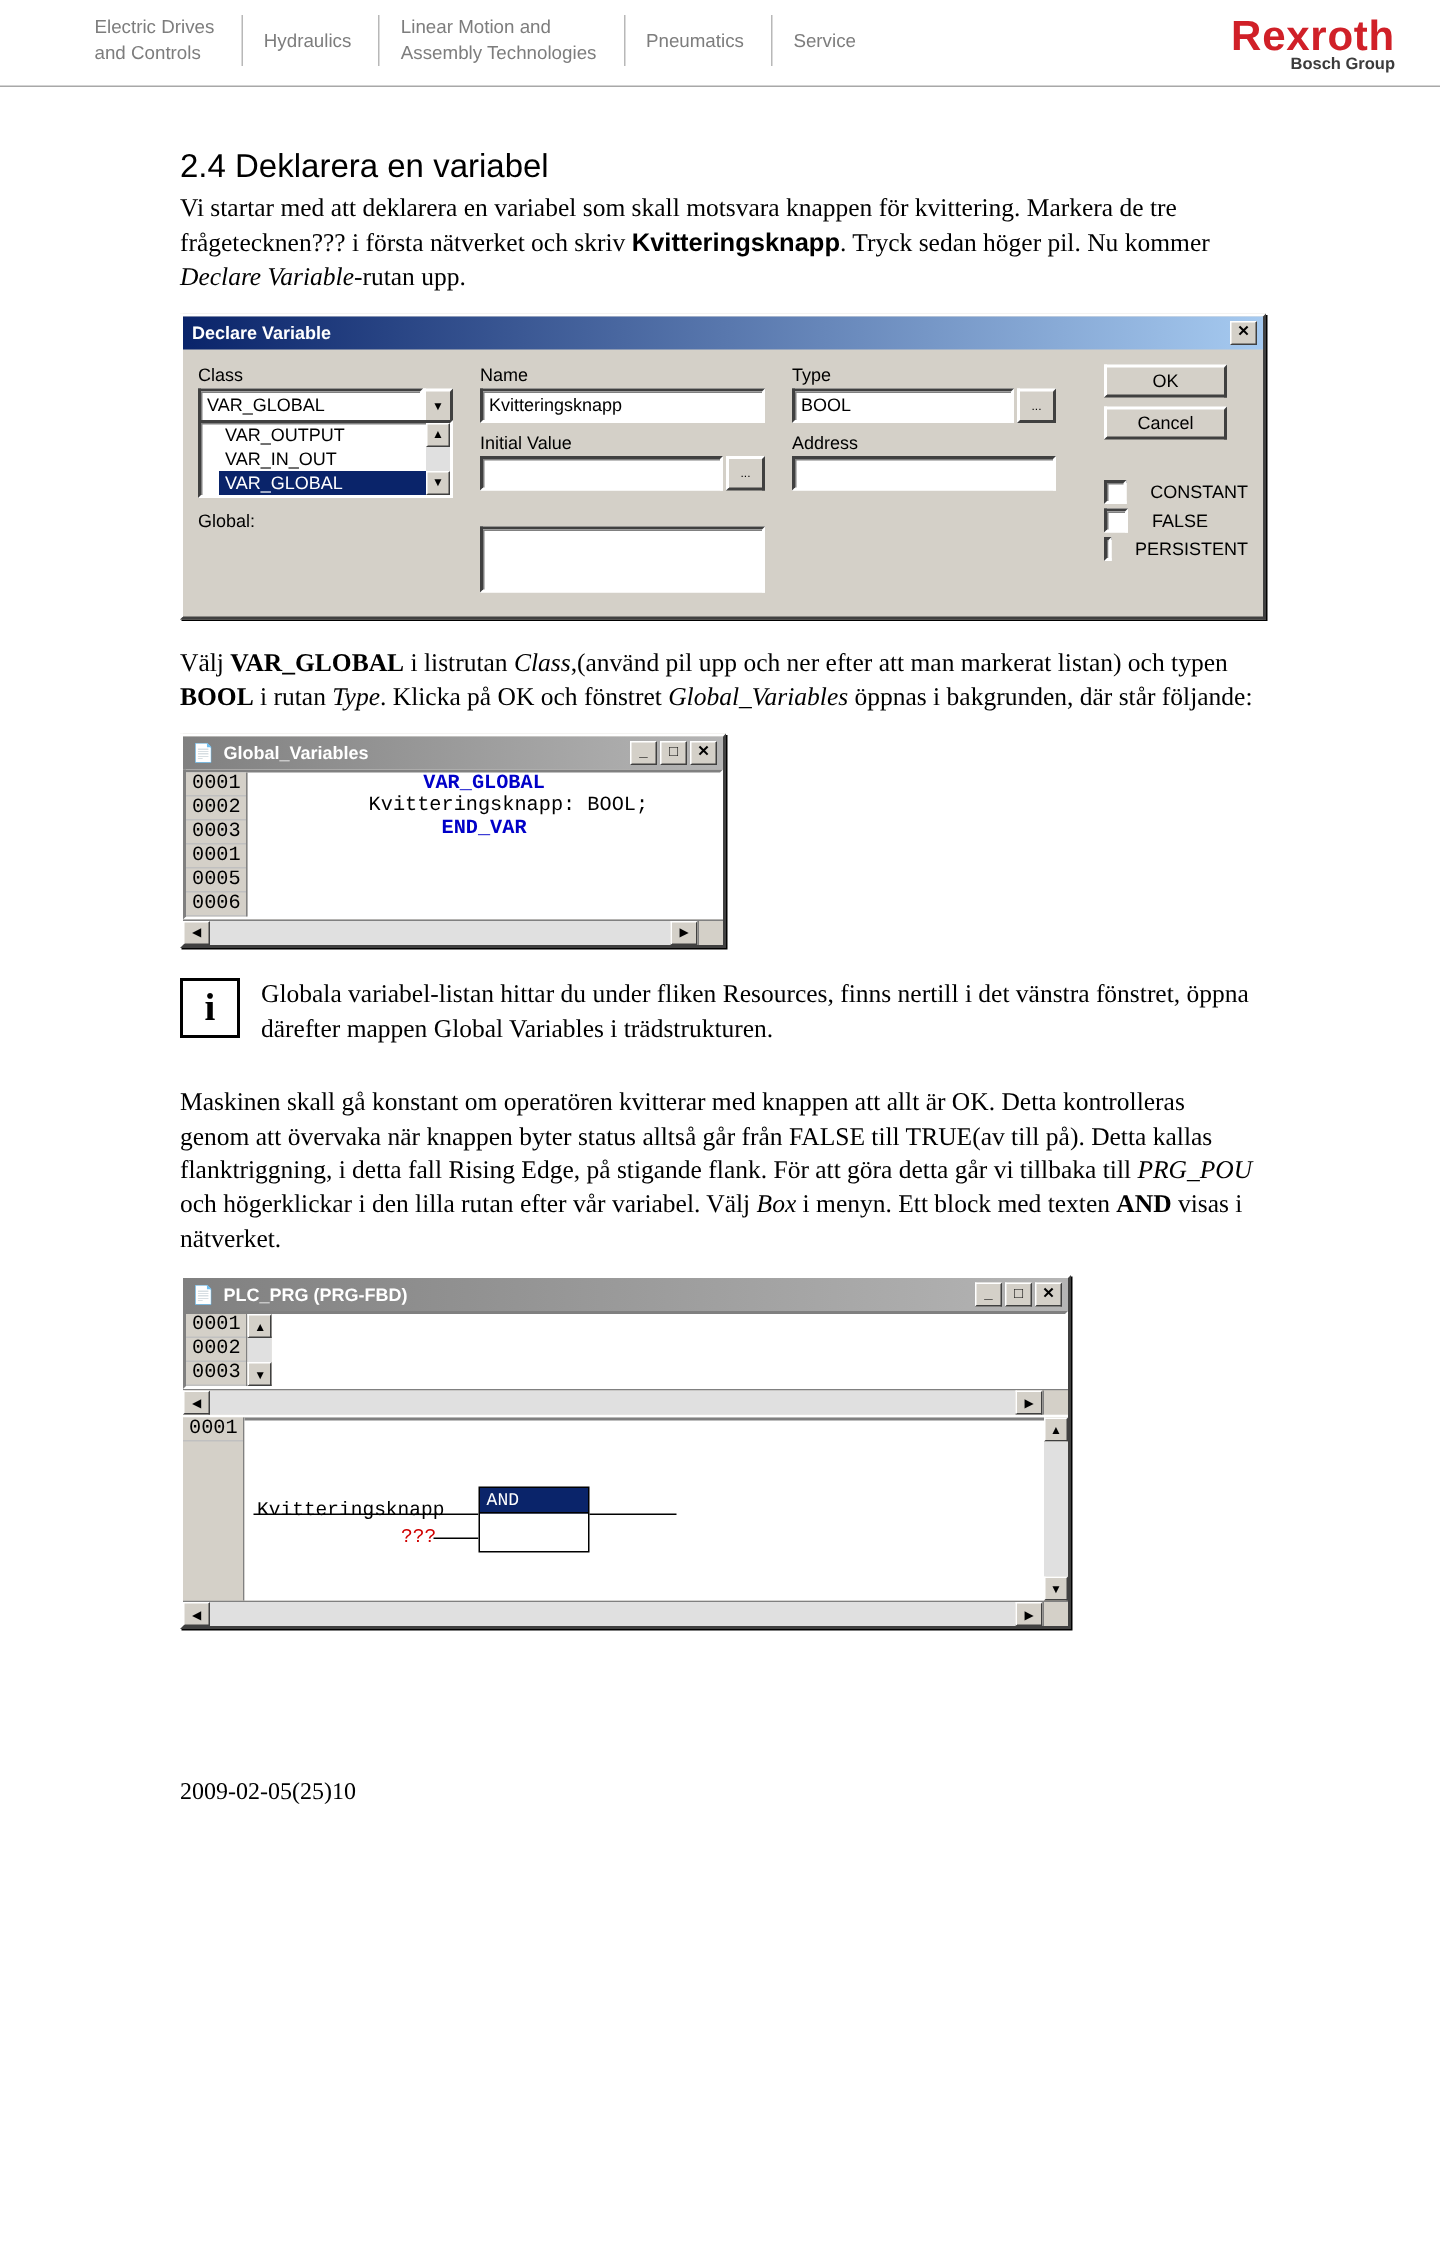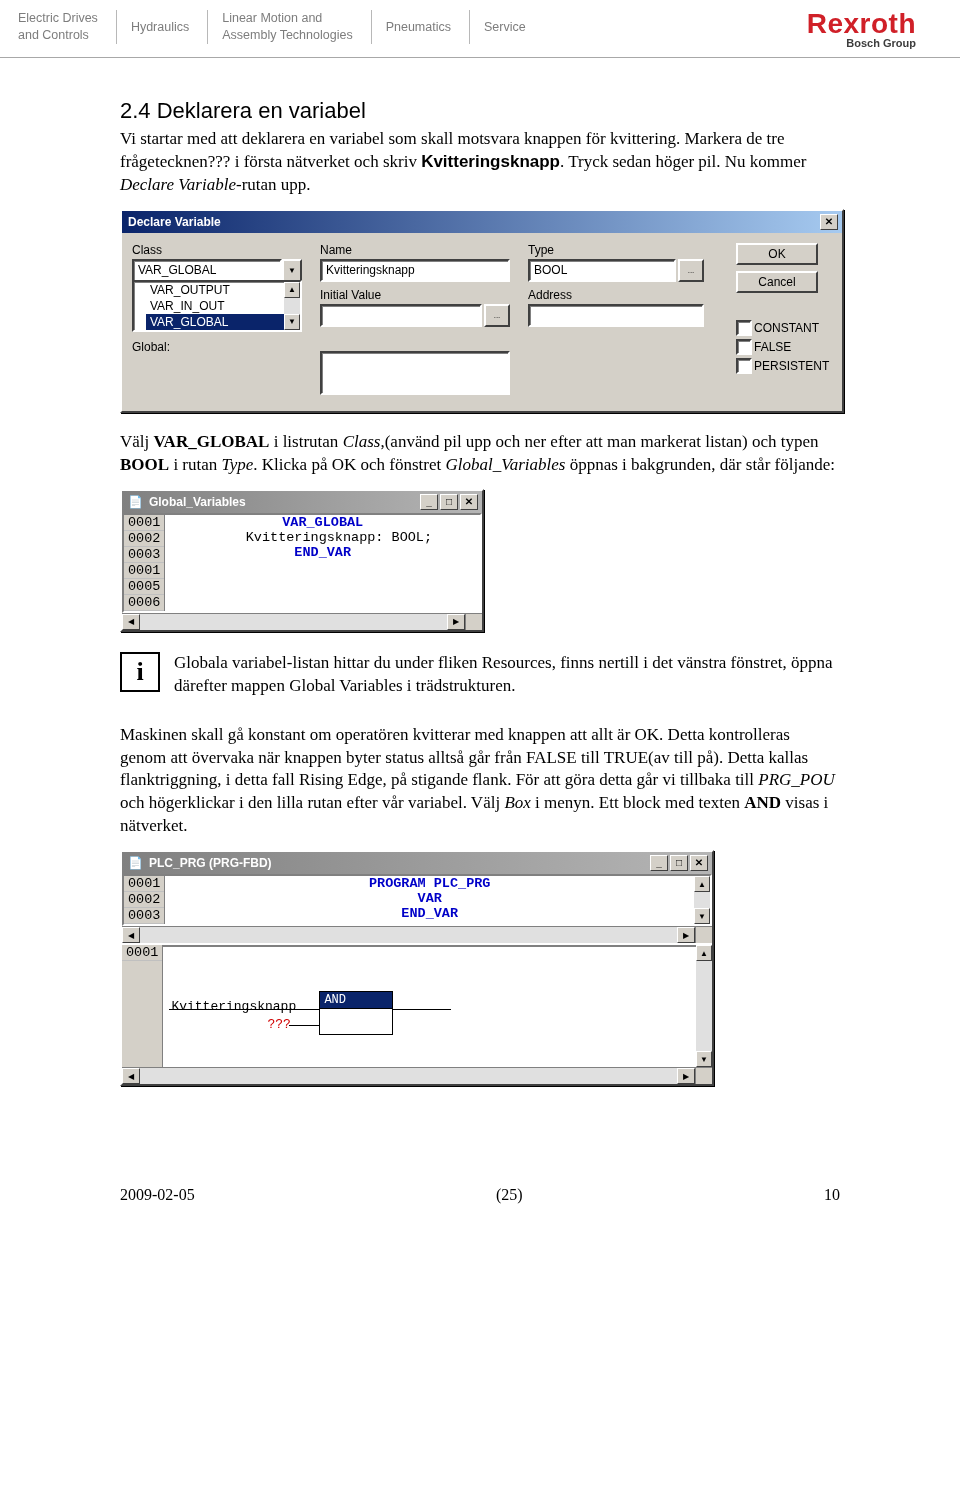--- a/index.html
+++ b/index.html
@@ -6,23 +6,24 @@
     margin: 0;
     padding: 0;
     font-family: "Times New Roman", serif;
     background: #fff;
     color: #000;
     width: 960px;
   }
   .header-bar {
     display: flex;
     align-items: flex-start;
-    padding: 10px 44px 8px 18px;
+    padding: 10px 30px 8px 18px;
     border-bottom: 0;
     position: relative;
+    margin-left: 45px;
   }
   .nav-items {
     display: flex;
     align-items: flex-start;
     font-family: Arial, sans-serif;
     font-size: 12.5px;
     color: #7d7d7d;
     flex: 1;
   }
   .nav-item {
@@ -176,21 +177,21 @@
     background:#d4d0c8;
     border:2px solid;
     border-top-color:#fff; border-left-color:#fff;
     border-right-color:#404040; border-bottom-color:#404040;
     padding:2px 0;
     width:78px;
     text-align:center;
     font-size:12px;
     margin-bottom:6px;
   }
-  .chk { display:flex; align-items:center; gap:2px; font-size:12px; margin:3px 0;}
+  .chk { display:flex; align-items:center; gap:16px; font-size:12px; margin:3px 0;}
   .chk .box {
     width:12px;height:12px;background:#fff;
     border:2px solid;
     border-top-color:#404040; border-left-color:#404040;
     border-bottom-color:#fff; border-right-color:#fff;
     box-shadow: inset 1px 1px 0 #808080;
   }
 
   
   .editor-win {
@@ -249,21 +250,20 @@
     width:36px;height:36px;
     border:2px solid #000;
     display:flex;align-items:center;justify-content:center;
     font-family: "Times New Roman", serif;
     font-size:26px;font-weight:bold;
     flex-shrink:0;
   }
 
   .footer {
     display:flex;
-    justify-content:space-between;
     padding: 40px 120px 24px 120px;
     font-size:16px;
   }
 
   
   .fbd-area {
     background:#fff;
     position:relative;
     height:120px;
     border-top:2px solid #808080;
@@ -448,23 +448,20 @@
       <span class="sysbtn">_</span>
       <span class="sysbtn">□</span>
       <span class="sysbtn">✕</span>
     </div>
     <div class="editor-body">
       <div class="gutter">
         <div>0001</div>
         <div>0002</div>
         <div>0003</div>
       </div>
-      <div class="code"><span class="kw">PROGRAM PLC_PRG</span>
-<span class="kw">VAR</span>
-<span class="kw">END_VAR</span></div>
       <div class="scrollbar-v" style="width:16px">
         <div class="sb-btn">▲</div>
         <div class="sb-track"></div>
         <div class="sb-btn">▼</div>
       </div>
     </div>
     <div class="scroll-h">
       <div class="sb-btn">◀</div>
       <div class="sb-track"></div>
       <div class="sb-btn">▶</div>

